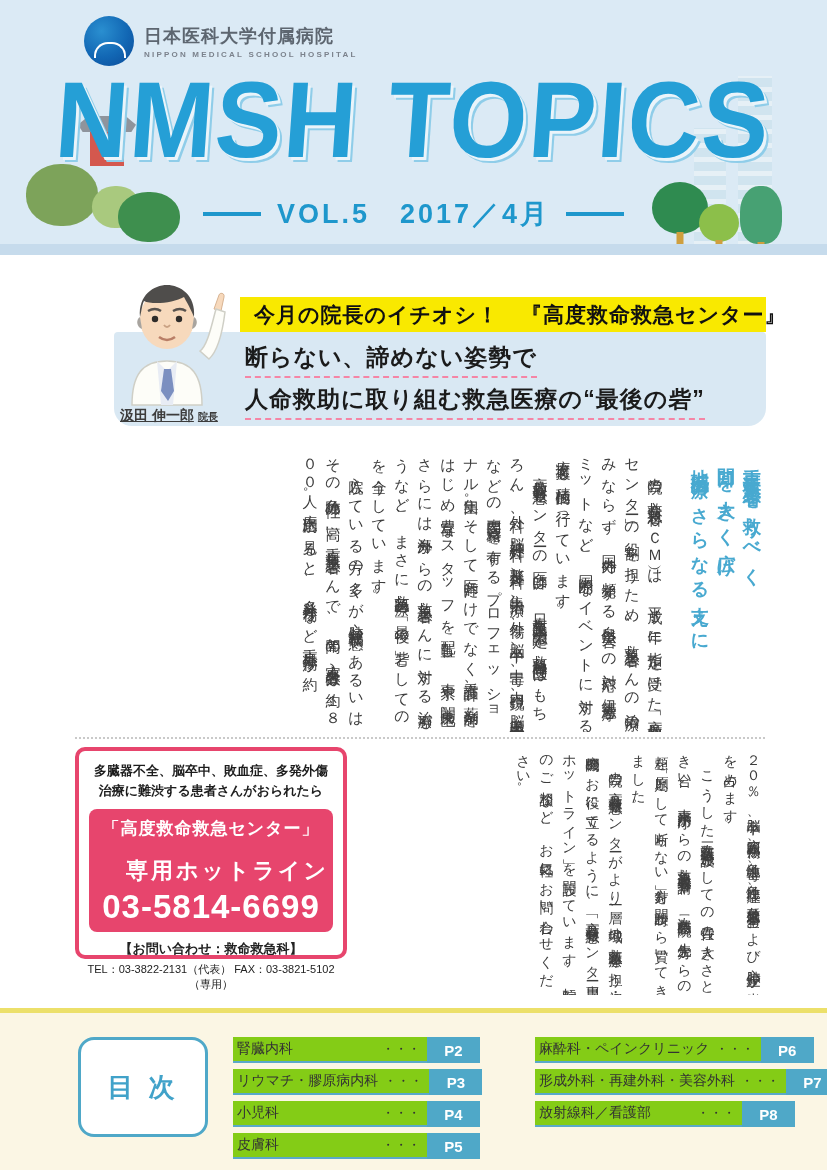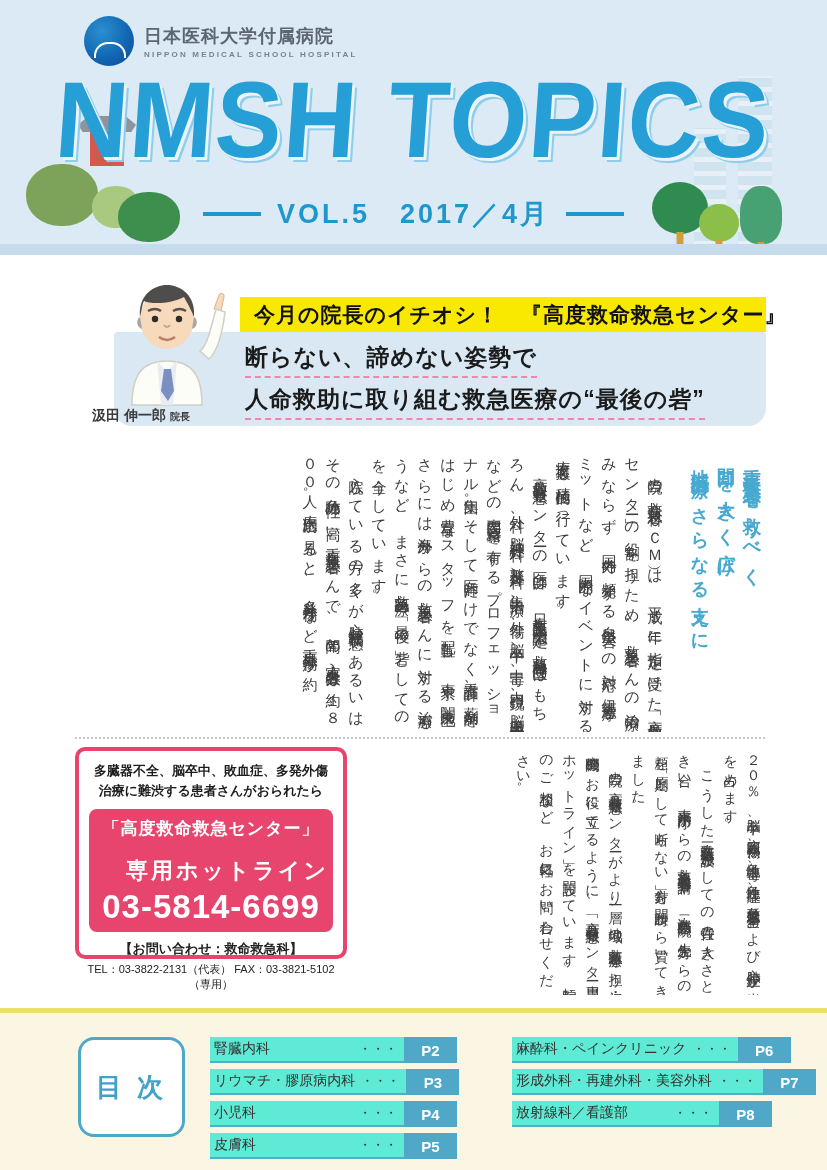--- a/index.html
+++ b/index.html
@@ -54,21 +54,21 @@
   .feature { position:relative; margin-top:42px; height:129px; }
   .banner { position:absolute; left:240px; top:0; width:526px; height:35px; background:#f9e900;
     display:flex; align-items:center; padding:0 14px; font-size:21px; font-weight:bold; color:#111; letter-spacing:1px; white-space:nowrap;text-align:right; }
   .bluebox { position:absolute; left:114px; top:35px; width:652px; height:94px; background:#d9e8f3;
     border-radius:4px 4px 18px 18px; padding:10px 4px 0 131px; }
   .headline { display:inline-block; font-size:23px; font-weight:bold; color:#1b1b1b;
     border-bottom:2px dashed #f585a5; padding-bottom:3px; letter-spacing:1px; white-space:nowrap; }
   .headline + .headline { margin-top:6px; }
   .bluebox .hl-wrap { display:flex; flex-direction:column; align-items:flex-start; }
   .doctor { position:absolute; left:102px; top:-20px; width:135px; height:130px; }
-  .doctor-caption { position:absolute; left:92px; top:110px; font-size:14px; font-weight:bold; color:#3c3c3c; white-space:nowrap; }
+  .doctor-caption { position:absolute; left:120px; top:110px; font-size:14px; font-weight:bold; color:#3c3c3c; white-space:nowrap;text-decoration:underline; }
   .doctor-caption .role { font-size:10px; margin-left:4px; }
 
   
   .article-top { margin:22px 0 0 75px; width:690px; height:284px;
     writing-mode:vertical-rl; text-orientation:mixed; overflow:hidden; }
   .v-subtitle { font-size:18px; font-weight:bold; color:#48a9d0; line-height:26px;
     letter-spacing:4px; margin-left:20px; padding-top:6px; }
   .article-top p, .article-bottom p { font-size:15px; color:#3d3d3d; line-height:23px; letter-spacing:2.4px; }
   .dashed-sep { margin:5px 0 6px 75px; width:690px; border-top:2px dotted #c9c9c9; }
   .article-bottom-wrap { margin-left:75px; width:690px; height:250px; display:flex; }
@@ -81,28 +81,28 @@
   .hotline-red { margin:8px 2px 8px; background:#e7456d; color:#fff; border-radius:8px; padding:8px 4px 6px; }
   .hotline-red .l1 { font-size:17px; font-weight:bold; letter-spacing:1px; }
   .hotline-red .l2 { font-size:22px; font-weight:bold; letter-spacing:3px; margin-top:16px;text-align:right; }
   .hotline-red .phone { font-size:33px; font-weight:bold; letter-spacing:1px; margin-top:2px; font-family:"Liberation Sans", sans-serif; }
   .hotline-contact { font-size:13px; font-weight:bold; color:#222; margin-top:2px; }
   .hotline-tel { font-size:11px; color:#222; margin-top:4px; letter-spacing:0; }
 
   
   .footer { position:absolute; left:0; bottom:0; width:827px; height:162px;
     background:#fbf6e4; border-top:5px solid #ece06a; padding:24px 0 0 78px; display:flex; }
-  .toc-box { width:107px; height:100px; background:#fff; border:3px solid #4fa8c8; border-radius:16px;
+  .toc-box { width:130px; height:100px; background:#fff; border:3px solid #4fa8c8; border-radius:16px;
     display:flex; align-items:center; justify-content:center; flex:0 0 auto; }
   .toc-label { font-size:26px; font-weight:bold; color:#41a2c9; letter-spacing:4px; }
   .toc-col { display:flex; flex-direction:column; }
   .toc-col-left { margin-left:25px; width:247px; }
   .toc-col-right { margin-left:55px; width:260px; }
   .toc-row { display:flex; align-items:stretch; height:26px; margin-bottom:6px; }
-  .toc-line { flex:1 1 auto; background:#5eead4; border-bottom:2px solid #5aa9c9;
+  .toc-line { flex:1 1 auto; background:#84cc16; border-bottom:2px solid #5aa9c9;
     display:flex; align-items:center; justify-content:space-between; padding:0 6px 0 4px; }
   .toc-name { font-size:14px; color:#333; white-space:nowrap; }
   .toc-dots { font-size:12px; color:#333; letter-spacing:1px; white-space:nowrap; margin-left:6px; }
   .toc-page { width:53px; flex:0 0 auto; background:#4fa8c8; color:#fff; display:flex;
     align-items:center; justify-content:center; font-size:15px; font-weight:bold; }
 </style>
 </head>
 <body>
 
 <div class="page">

